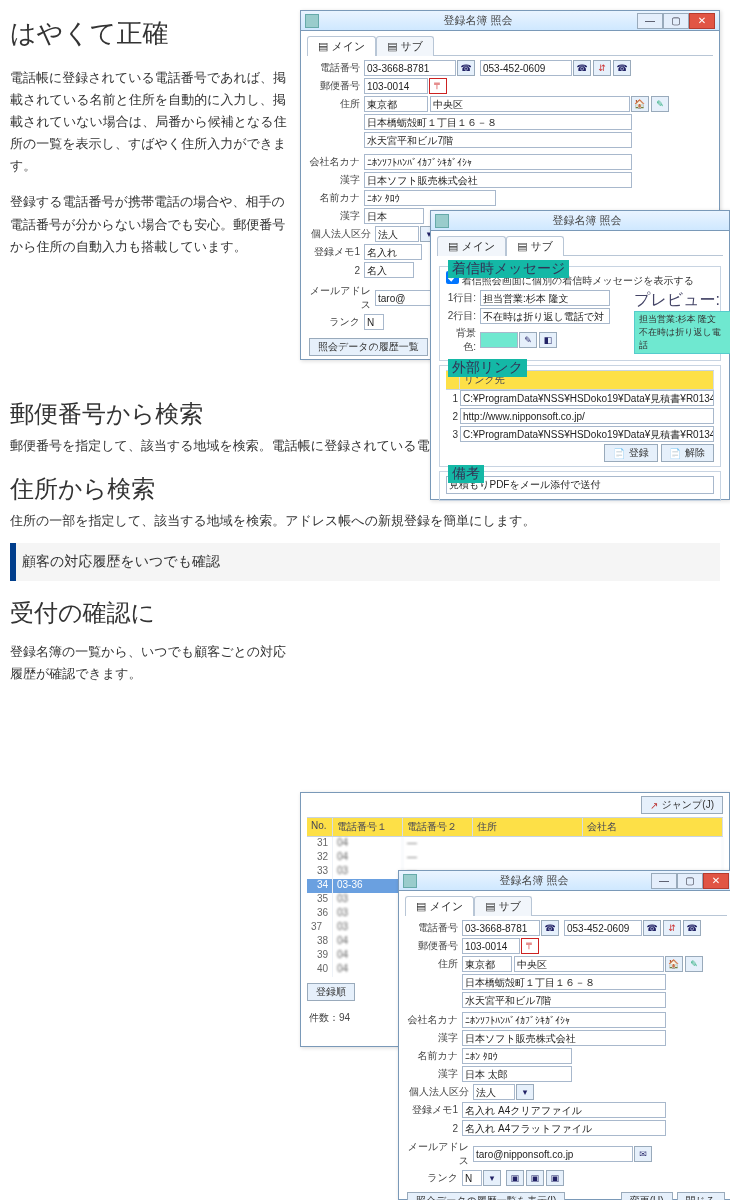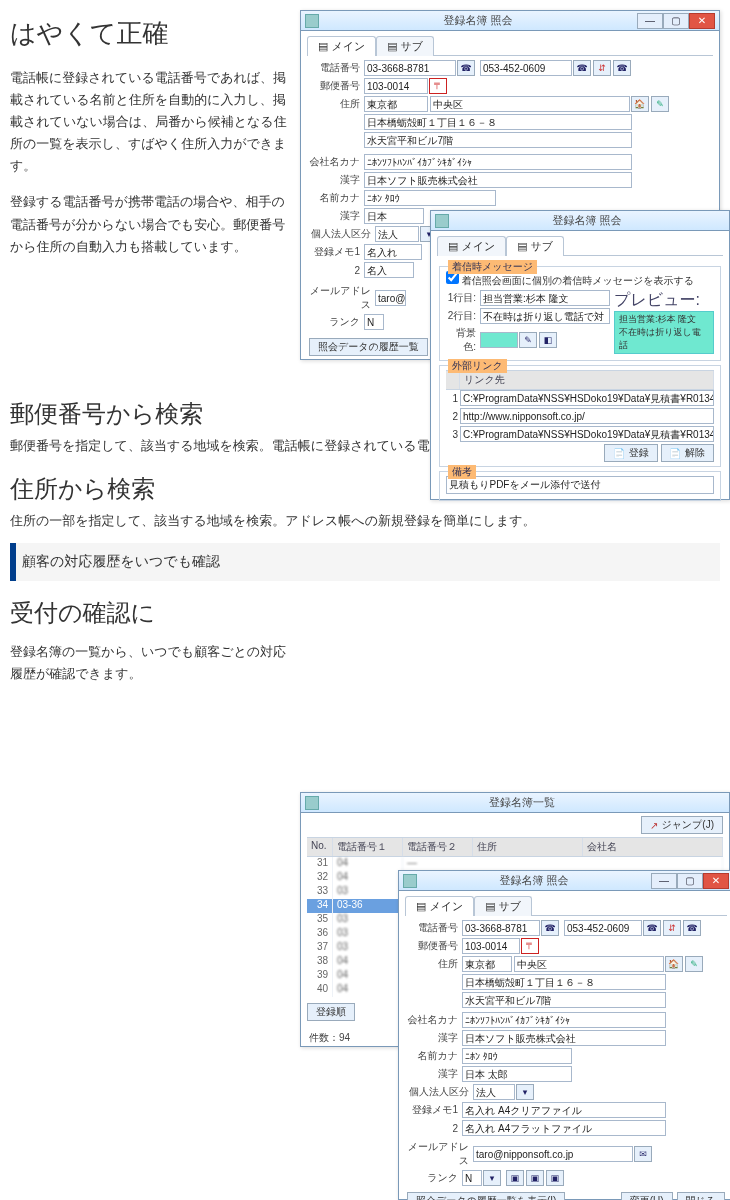--- a/index.html
+++ b/index.html
@@ -24,24 +24,24 @@
   .tab { padding: 2px 10px; border: 1px solid #b8c6d6; border-bottom: none; background: #f2f6fb; font-size: 11px; position: relative; top: 1px; border-radius: 3px 3px 0 0; display: flex; align-items: center; gap: 3px; }
   .tab.active { background: #fff; }
   .form { padding: 4px 8px 8px 8px; }
   .row { display: flex; align-items: center; margin-bottom: 2px; }
   .lbl { width: 55px; text-align: right; font-size: 10px; color: #444; padding-right: 4px; }
   .lbl-s { width: 34px; text-align: right; font-size: 10px; color: #444; padding-right: 4px; }
   .inp { border: 1px solid #a8b8cc; height: 16px; font-size: 10px; padding: 0 2px; background: #fff; color: #222; line-height: 16px; display: inline-block; overflow: hidden; }
   .icon-btn { width: 18px; height: 16px; border: 1px solid #9ab; background: #e6f0fb; display: inline-flex; align-items: center; justify-content: center; font-size: 9px; margin: 0 1px; color: #226; }
   .btn-wide { border: 1px solid #9ab; background: #e6f0fb; height: 18px; padding: 0 8px; font-size: 10px; display: inline-flex; align-items: center; }
   .group { border: 1px solid #c8d4e2; margin: 4px 0; padding: 4px 6px; font-size: 10px; position: relative; }
-  .group-title { position: absolute; top: -7px; left: 8px; background: #fdba74; padding: 0 4px; font-size: 10px; color: #335; }
+  .group-title { position: absolute; top: -7px; left: 8px; background: #14b8a6; padding: 0 4px; font-size: 14px; color: #335; }
 
   
-  .list-head { display: flex; background: #e5e5e5; border-bottom: 1px solid #c8d4e2; border-top: 1px solid #c8d4e2; font-size: 10px; color: #445; }
+  .list-head { display: flex; background: #fde047; border-bottom: 1px solid #c8d4e2; border-top: 1px solid #c8d4e2; font-size: 10px; color: #445; }
   .list-head > div { padding: 2px 4px; border-right: 1px solid #d5dde8; }
   .list-body { font-size: 10px; }
   .list-row { display: flex; height: 14px; }
   .list-row > div { padding: 0 4px; border-right: 1px solid #eef2f7; color: #666; }
   .list-row.sel { background: #6aa0e0; color: #fff; }
   .list-row.sel > div { color: #fff; }
   .blur { filter: blur(1.2px); color: #999; }
 
   
   #win1 { top: 10px; left: 300px; width: 420px; height: 350px; }
@@ -135,21 +135,21 @@
       <div class="row">
           <span class="lbl">登録メモ1</span>
           <span class="inp" style="width:58px">名入れ</span>
         </div>
       <div class="row">
           <span class="lbl">2</span>
           <span class="inp" style="width:50px">名入</span>
         </div>
       <div class="row" style="margin-top:6px">
           <span class="lbl" style="width:66px">メールアドレス</span>
-          <span class="inp" style="width:31px">taro@</span>
+          <span class="inp" style="width:56px">taro@</span>
         </div>
       <div class="row">
           <span class="lbl">ランク</span>
           <span class="inp" style="width:20px">N</span>
         </div>
       <div style="margin-top:8px"><span class="btn-wide">照会データの履歴一覧</span></div>
     </div>
   </div>
 
   <div class="win" id="win2">
@@ -166,21 +166,21 @@
           <span>▤</span>
           <span>サブ</span>
         </div>
     </div>
     <div class="form" style="padding-top:6px">
       <div class="group">
         <span class="group-title">着信時メッセージ</span>
         <div class="row">
             <label><input type="checkbox" checked="" style=""> <span>着信照会画面に個別の着信時メッセージを表示する</span></label>
           </div>
-        <div style="display:flex;gap:4px;align-items:flex-start;margin-top:2px">
+        <div style="display:flex;gap:24px;align-items:flex-start;margin-top:2px">
           <div>
             <div class="row">
                 <span class="lbl-s">1行目:</span>
                 <span class="inp" style="width:130px">担当営業:杉本  隆文</span>
               </div>
             <div class="row">
                 <span class="lbl-s">2行目:</span>
                 <span class="inp" style="width:130px">不在時は折り返し電話で対応する</span>
               </div>
             <div class="row">
@@ -247,24 +247,20 @@
   <p class="body2">住所の一部を指定して、該当する地域を検索。アドレス帳への新規登録を簡単にします。</p>
 
   <div class="banner">顧客の対応履歴をいつでも確認</div>
 
   <h2>受付の確認に</h2>
   <div class="left-col">
     <p class="body" style="margin-top:12px">登録名簿の一覧から、いつでも顧客ごとの対応履歴が確認できます。</p>
   </div>
 
   <div class="win" id="win3">
-    <div class="titlebar">
-      <span class="tb-icon"></span>
-      <span class="title">登録名簿一覧</span>
-    </div>
     <div style="text-align:right;padding:3px 6px">
       <span class="btn-wide">
           <span style="margin-right:3px;color:#b33">↗</span>
           <span>ジャンプ(J)</span>
         </span>
     </div>
     <div style="margin:0 6px">
       <div class="list-head">
         <div style="width:26px">No.</div>
         <div style="width:70px">電話番号１</div>
@@ -297,21 +293,21 @@
             <div style="width:26px;text-align:right">35</div>
             <div style="width:70px" class="blur">03</div>
             <div class="blur" style="flex:1">—</div>
           </div>
         <div class="list-row">
             <div style="width:26px;text-align:right">36</div>
             <div style="width:70px" class="blur">03</div>
             <div class="blur" style="flex:1">—</div>
           </div>
         <div class="list-row">
-            <div style="width:26px;text-align:right">37</div>
+            <div style="width:26px;">37</div>
             <div style="width:70px" class="blur">03</div>
             <div class="blur" style="flex:1">—</div>
           </div>
         <div class="list-row">
             <div style="width:26px;text-align:right">38</div>
             <div style="width:70px" class="blur">04</div>
             <div class="blur" style="flex:1">—</div>
           </div>
         <div class="list-row">
             <div style="width:26px;text-align:right">39</div>

